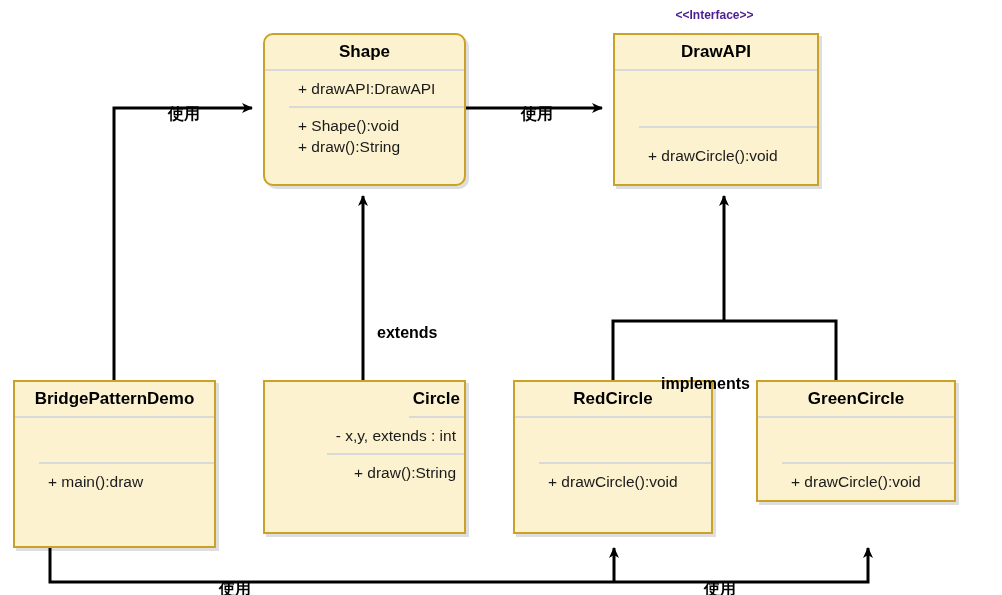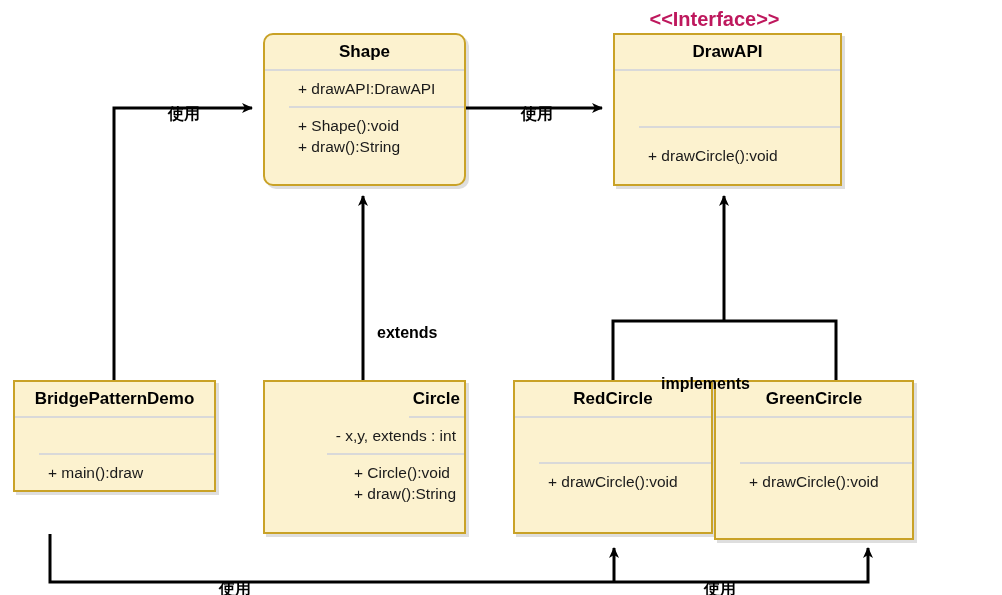--- a/index.html
+++ b/index.html
@@ -51,23 +51,23 @@
   }
   .uml-section.last {
     border-bottom: none;
     flex: 1 1 auto;
   }
   .uml-section.empty {
     min-height: 20px;
   }
   .stereotype {
     position: absolute;
-    font-size: 20px;
+    font-size: 12px;
     font-weight: bold;
-    color: #be185d;
+    color: #4c1d95;
     text-align: center;
     white-space: nowrap;
     z-index: 5;
   }
   
   .edge-label {
     position: absolute;
     font-size: 16px;
     font-weight: bold;
     color: #000000;
@@ -142,54 +142,53 @@
     <div class="uml-title">Shape</div>
     <div class="uml-section">+ drawAPI:DrawAPI</div>
     <div class="uml-section last">
       <div>+ Shape():void</div>
       <div>+ draw():String</div>
     </div>
   </div>
 
   <div class="stereotype" style="left:613px; top:8px; width:203px;">&lt;&lt;Interface&gt;&gt;</div>
 
-  <div class="uml-box" style="left:613px; top:33px; width:229px; height:153px;gap:10px;">
+  <div class="uml-box" style="left:613px; top:33px; width:206px; height:153px;gap:10px;">
     <div class="uml-title">DrawAPI</div>
     <div class="uml-section empty" style="height:47px;"></div>
     <div class="uml-section last">
       <div>+ drawCircle():void</div>
     </div>
   </div>
 
-  <div class="uml-box" style="left:13px; top:380px; width:203px; height:112px;">
+  <div class="uml-box" style="left:13px; top:380px; width:203px; height:168px;">
     <div class="uml-title">BridgePatternDemo</div>
     <div class="uml-section empty" style="height:46px;"></div>
     <div class="uml-section last">
       <div>+ main():draw</div>
     </div>
   </div>
 
   <div class="uml-box" style="left:263px; top:380px; width:203px; height:154px;align-items:flex-end;">
     <div class="uml-title">Circle</div>
     <div class="uml-section">- x,y, extends : int</div>
     <div class="uml-section last">
-      <div>+ Circle():void</div>
       <div>+ draw():String</div>
     </div>
   </div>
 
   <div class="uml-box" style="left:513px; top:380px; width:200px; height:154px;">
     <div class="uml-title">RedCircle</div>
     <div class="uml-section empty" style="height:46px;"></div>
     <div class="uml-section last">
       <div>+ drawCircle():void</div>
     </div>
   </div>
 
-  <div class="uml-box" style="left:714px; top:380px; width:200px; height:160px;">
+  <div class="uml-box" style="left:756px; top:380px; width:200px; height:122px;">
     <div class="uml-title">GreenCircle</div>
     <div class="uml-section empty" style="height:46px;"></div>
     <div class="uml-section last">
       <div>+ drawCircle():void</div>
     </div>
   </div>
 
 </div>
 
 </body></html>

